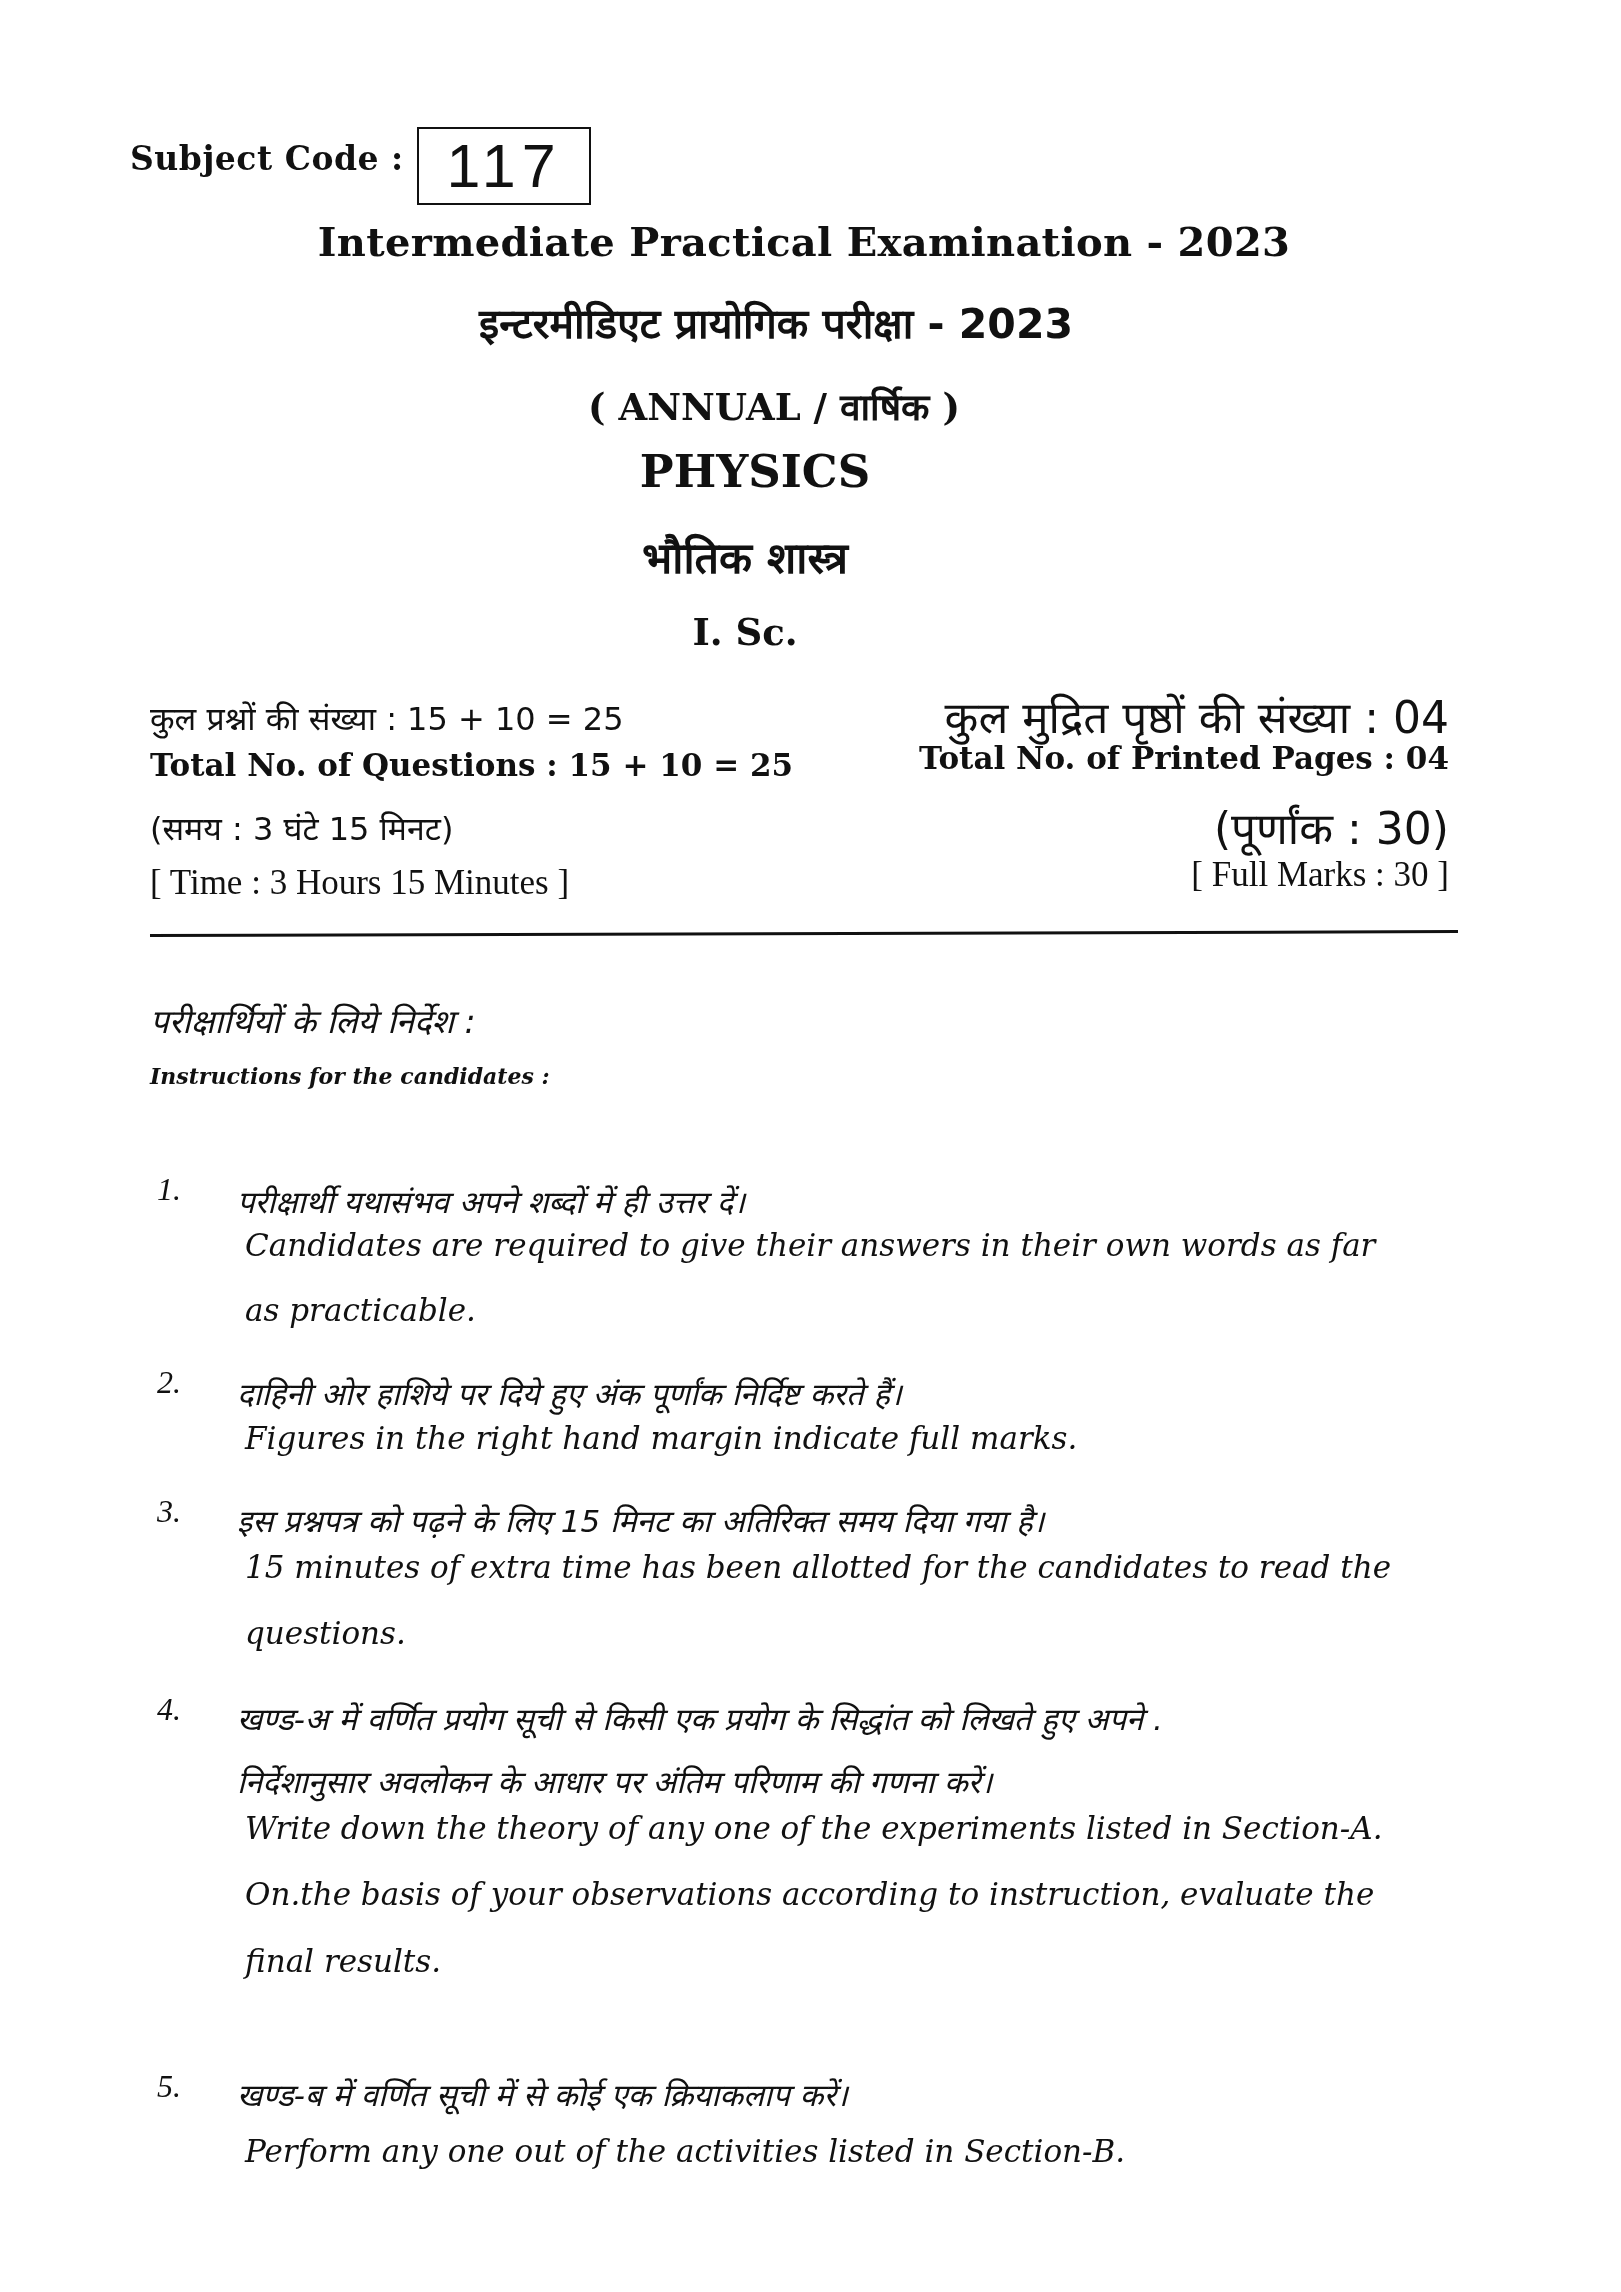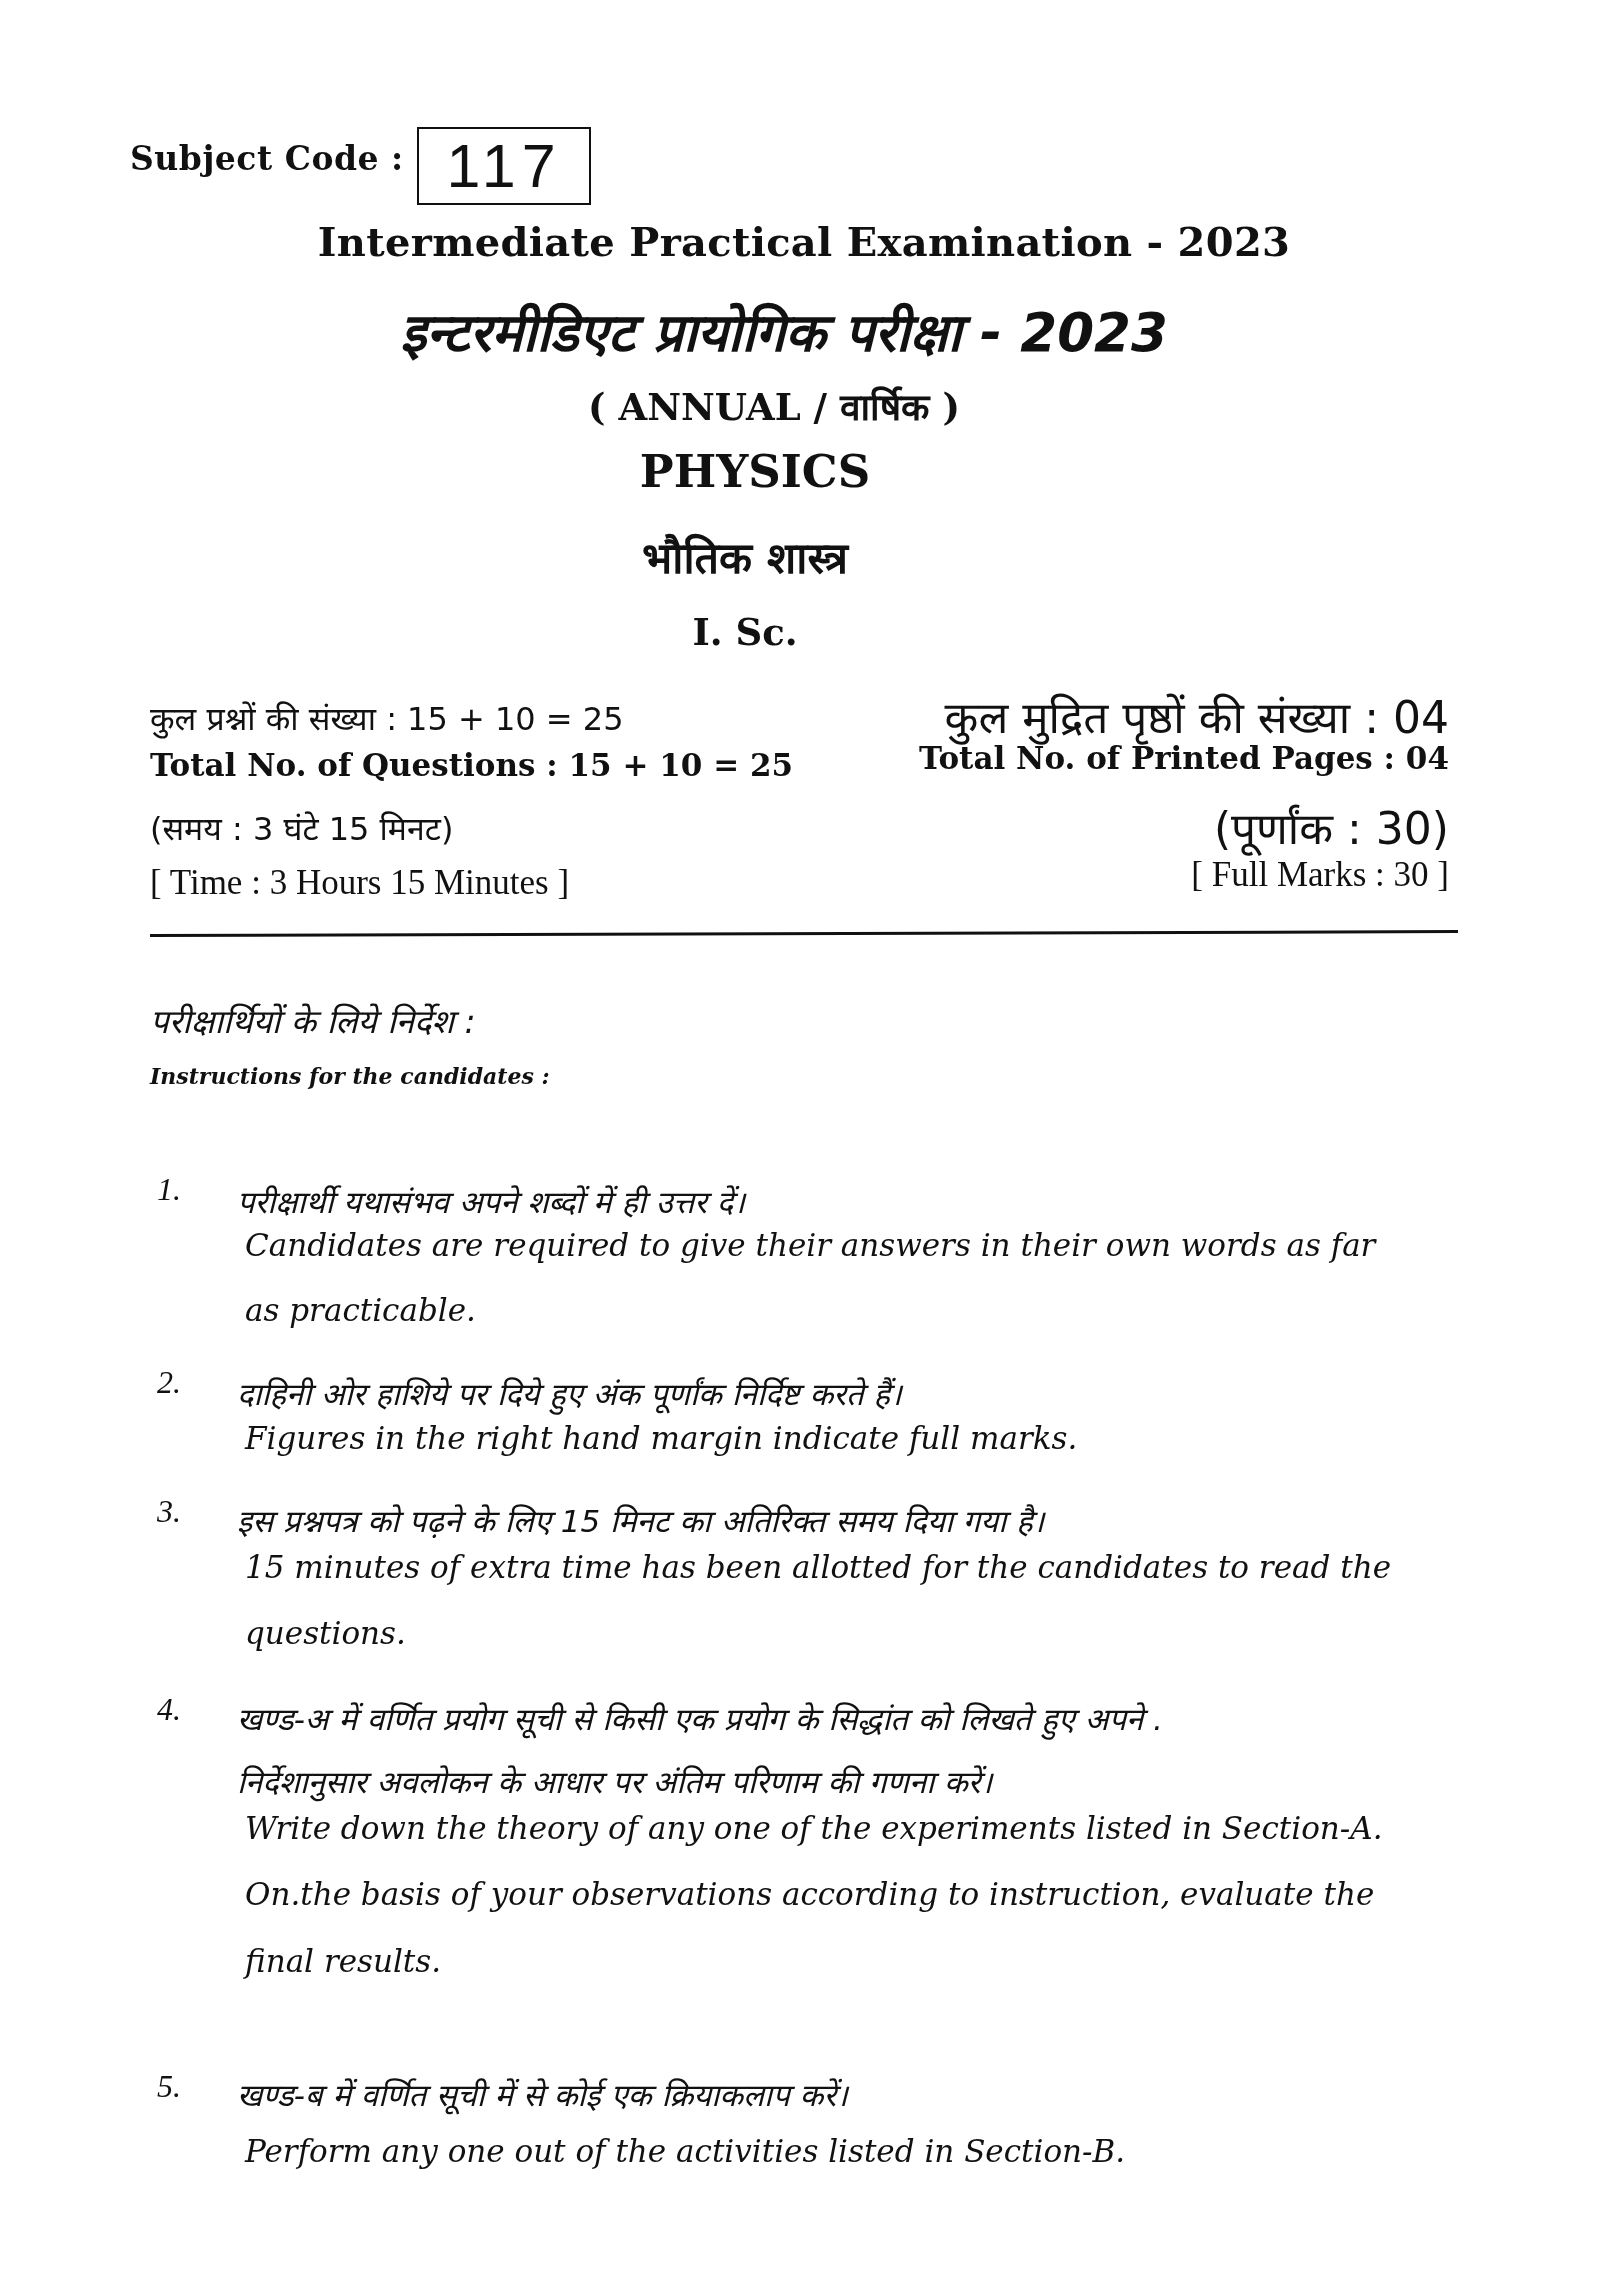--- a/index.html
+++ b/index.html
@@ -43,26 +43,25 @@
       top: 218px;
       left: 157px;
       width: 1294px;
       font-family: "DejaVu Serif", serif;
       font-weight: bold;
       font-size: 40px;
       letter-spacing: 0.3px;
     }
     .title-hi {
       top: 294px;
-      left: 137px;
-      width: 1294px;
-      font-family: "DejaVu Sans", sans-serif;
-      font-weight: bold;
-      font-size: 53px;
-      font-style: italic;
+      left: 129px;
+      width: 1294px;
+      font-family: "DejaVu Sans", sans-serif;
+      font-weight: bold;
+      font-size: 41px;
     }
     .annual {
       top: 380px;
       left: 127px;
       width: 1294px;
       font-family: "DejaVu Serif", serif;
       font-weight: bold;
       font-size: 37px;
     }
     .physics-en {

